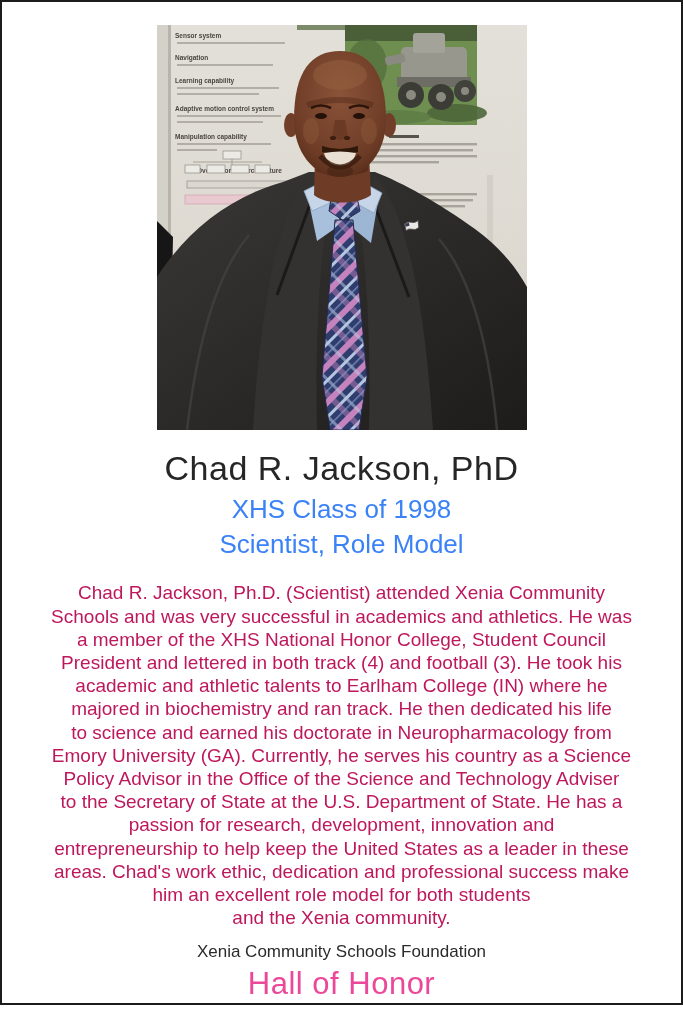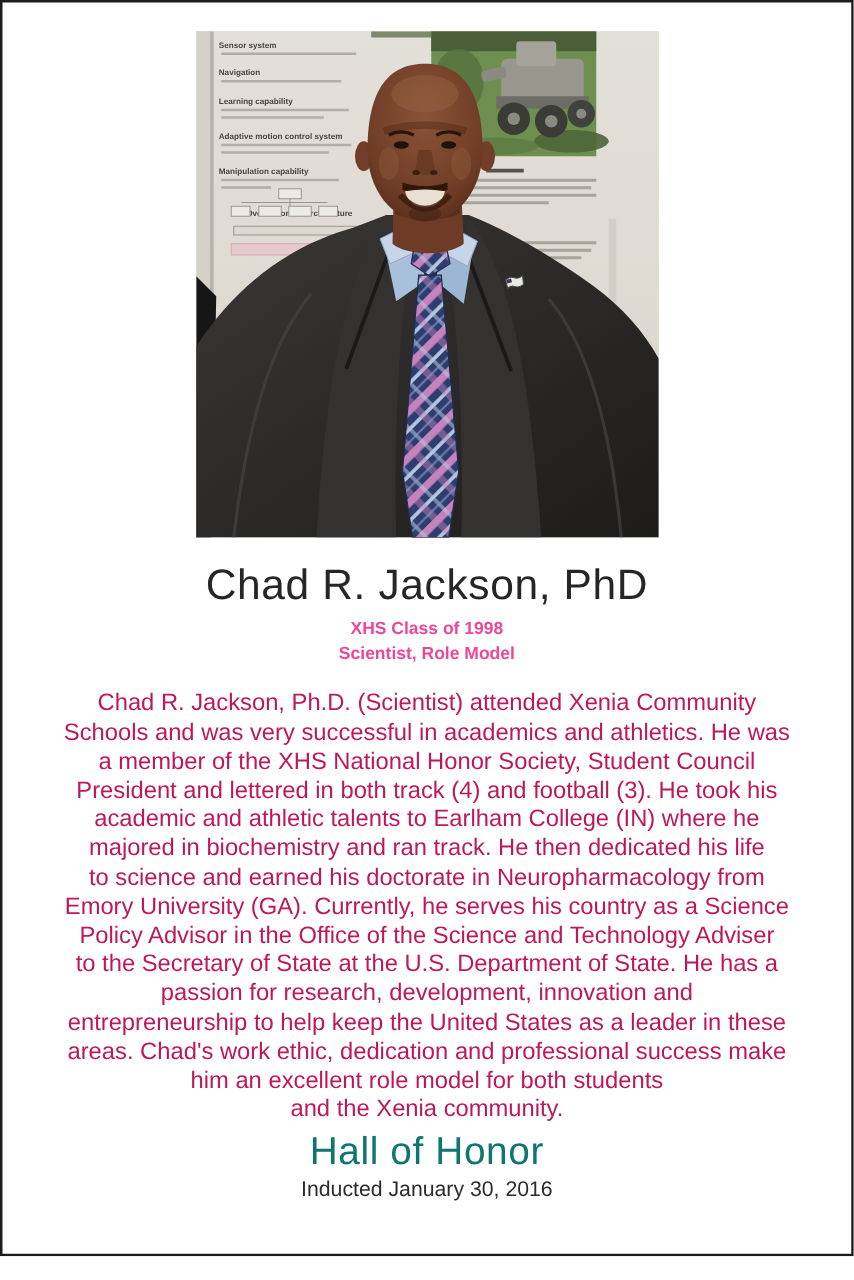--- a/index.html
+++ b/index.html
@@ -24,23 +24,23 @@
     text-align:center;
     font-size:34px;
     font-weight:400;
     letter-spacing:.5px;
     line-height:1.1;
     color:#262626;
   }
   .subtitle{
     margin:7px 0 0;
     text-align:center;
-    font-size:14px;
-    font-weight:700;
-    color:#ec4899;
+    font-size:26px;
+    font-weight:400;
+    color:#3b82f6;
   }
   .subtitle.second{margin-top:4px;}
   .bio{
     margin:21px auto 0;
     width:640px;
     text-align:center;
     font-size:19px;
     line-height:23.2px;
     color:#be185d;
   }
@@ -49,21 +49,21 @@
     text-align:center;
     font-size:17px;
     color:#2b2b2b;
   }
   .footer-title{
     margin:4px 0 0;
     text-align:center;
     font-size:31px;
     font-weight:400;
     letter-spacing:.5px;
-    color:#0f766e;
+    color:#ec4899;
   }
   .footer-date{
     margin:3px 0 0;
     text-align:center;
     font-size:17px;
     color:#2b2b2b;
   }
 </style>
 </head>
 <body>
@@ -218,31 +218,32 @@
     </g>
   </svg>
 
   <h1 class="title">Chad R. Jackson, PhD</h1>
   <div class="subtitle">XHS Class of 1998</div>
   <div class="subtitle second">Scientist, Role Model</div>
 
   <div class="bio">
     <div>Chad R. Jackson, Ph.D. (Scientist) attended Xenia Community</div>
     <div>Schools and was very successful in academics and athletics. He was</div>
-    <div>a member of the XHS National Honor Society, Student Council</div>
+    <div>a member of the XHS National Honor College, Student Council</div>
     <div>President and lettered in both track (4) and football (3). He took his</div>
     <div>academic and athletic talents to Earlham College (IN) where he</div>
     <div>majored in biochemistry and ran track.  He then dedicated his life</div>
     <div>to science and earned his doctorate in Neuropharmacology from</div>
     <div>Emory University (GA). Currently, he serves his country as a Science</div>
     <div>Policy Advisor in the Office of the Science and Technology Adviser</div>
     <div>to the Secretary of State at the U.S. Department of State. He has a</div>
     <div>passion for research, development, innovation and</div>
     <div>entrepreneurship to help keep the United States as a leader in these</div>
     <div>areas.  Chad's work ethic, dedication and professional success make</div>
     <div>him an excellent role model for both students</div>
     <div>and the Xenia community.</div>
   </div>
 
+  <div class="footer-org">Xenia Community Schools Foundation</div>
   <div class="footer-title">Hall of Honor</div>
   <div class="footer-date">Inducted January 30, 2016</div>
 
 </div>
 
 </body></html>

